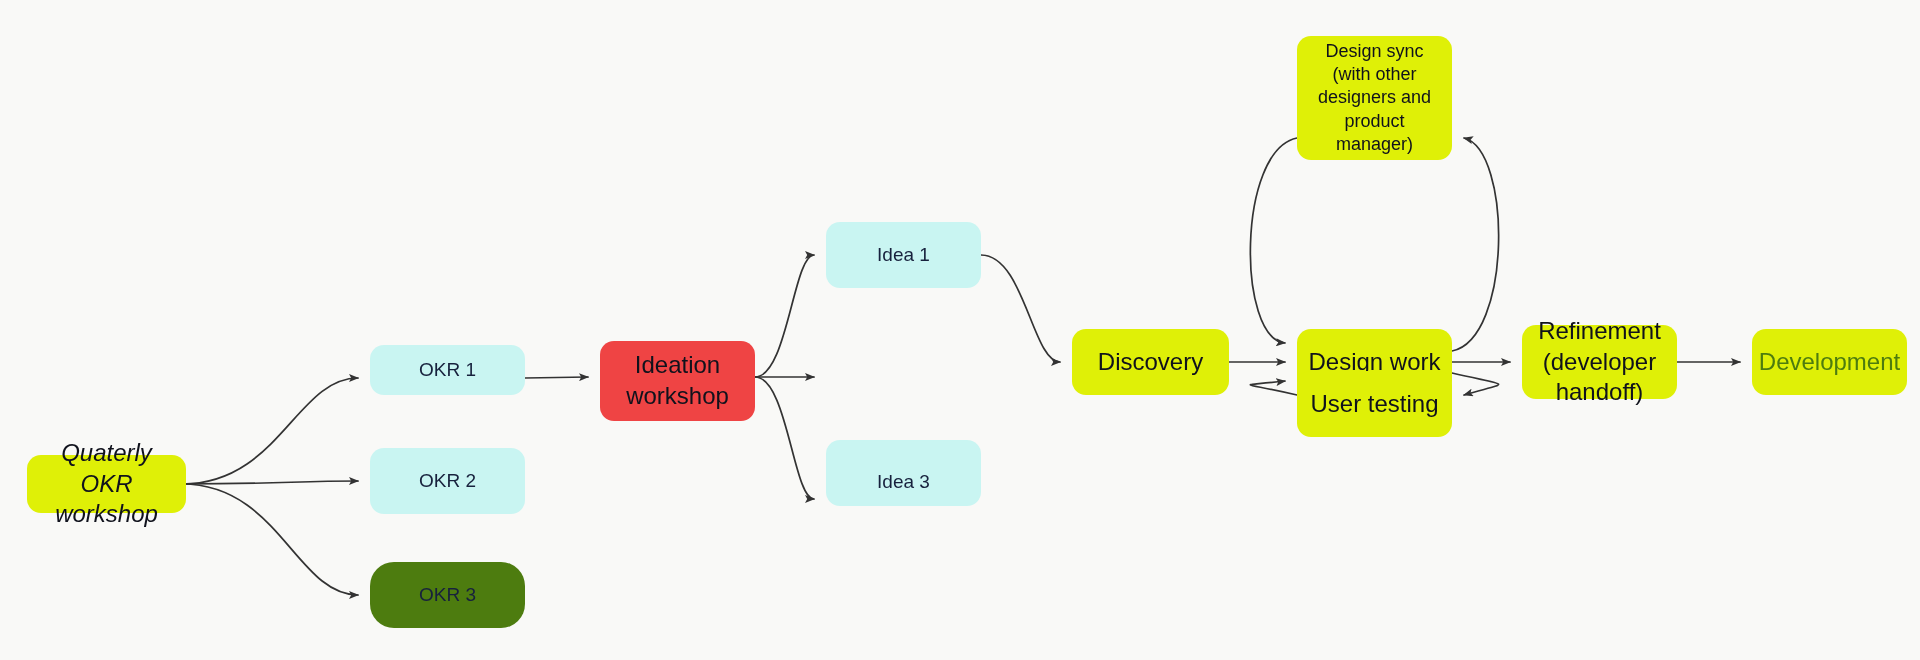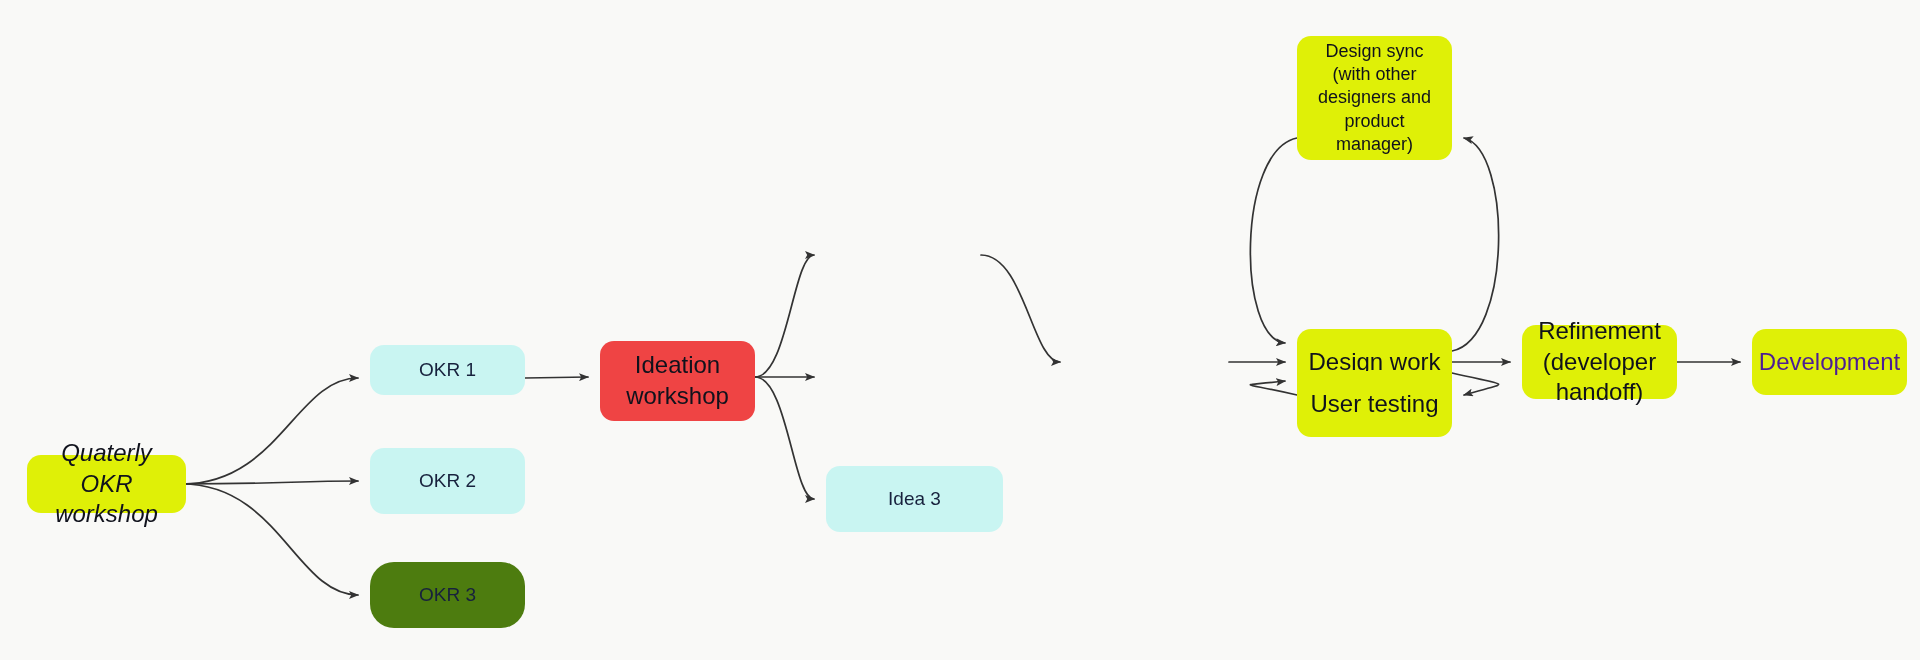--- a/index.html
+++ b/index.html
@@ -101,26 +101,32 @@
 
   <div class="node node-cyan" style="left: 370px; top: 562px; width: 155px; height: 66px; background: #4d7c0f; color: rgb(23, 33, 61); border-radius: 24px;">
     <span class="label">OKR 3</span>
   </div>
 
   <div class="node node-yellow" style="left: 600px; top: 341px; width: 155px; height: 80px; background: #ef4444; color: rgb(16, 18, 28);">
     <span class="label">Ideation
 workshop</span>
   </div>
 
+  <div class="node node-cyan" style="left: 826px; top: 222px; width: 155px; height: 66px; background: rgb(201, 245, 242); color: rgb(23, 33, 61);">
+    <span class="label">Idea 1</span>
+  </div>
 
 
-  <div class="node node-cyan" style="left: 826px; top: 466px; width: 177px; height: 66px; background: rgb(201, 245, 242); color: rgb(23, 33, 61);">
+  <div class="node node-cyan" style="left: 826px; top: 440px; width: 155px; height: 66px; background: rgb(201, 245, 242); color: rgb(23, 33, 61); align-items: flex-end;">
     <span class="label">Idea 3</span>
   </div>
 
+  <div class="node node-yellow" style="left: 1072px; top: 329px; width: 157px; height: 66px; background: rgb(223, 240, 7); color: rgb(16, 18, 28);">
+    <span class="label">Discovery</span>
+  </div>
 
   <div class="node node-yellow node-small" style="left: 1297px; top: 36px; width: 155px; height: 124px; background: rgb(223, 240, 7); color: rgb(16, 18, 28);">
     <span class="label">Design sync
 (with other
 designers and
 product
 manager)</span>
   </div>
 
   <div class="node node-yellow" style="left: 1297px; top: 329px; width: 155px; height: 66px; background: rgb(223, 240, 7); color: rgb(16, 18, 28);">
@@ -130,17 +136,17 @@
   <div class="node node-yellow" style="left: 1297px; top: 371px; width: 155px; height: 66px; background: rgb(223, 240, 7); color: rgb(16, 18, 28);">
     <span class="label">User testing</span>
   </div>
 
   <div class="node node-yellow" style="left: 1522px; top: 325px; width: 155px; height: 74px; background: rgb(223, 240, 7); color: rgb(16, 18, 28);">
     <span class="label">Refinement
 (developer
 handoff)</span>
   </div>
 
-  <div class="node node-yellow" style="left: 1752px; top: 329px; width: 155px; height: 66px; background: rgb(223, 240, 7); color: #4c1d95;">
+  <div class="node node-yellow" style="left: 1752px; top: 329px; width: 155px; height: 66px; background: rgb(223, 240, 7); color: #4d7c0f;">
     <span class="label">Development</span>
   </div>
 
 </div>
 
 </body></html>

